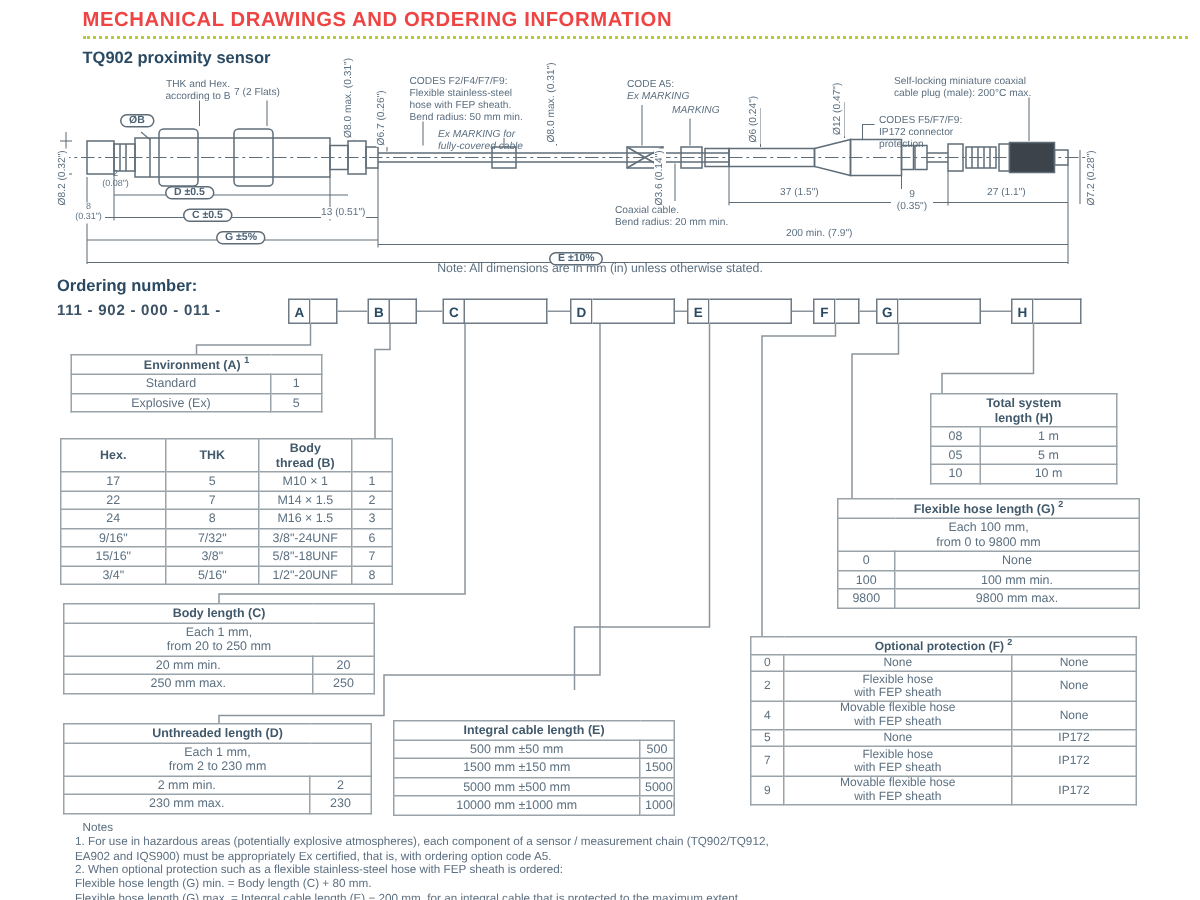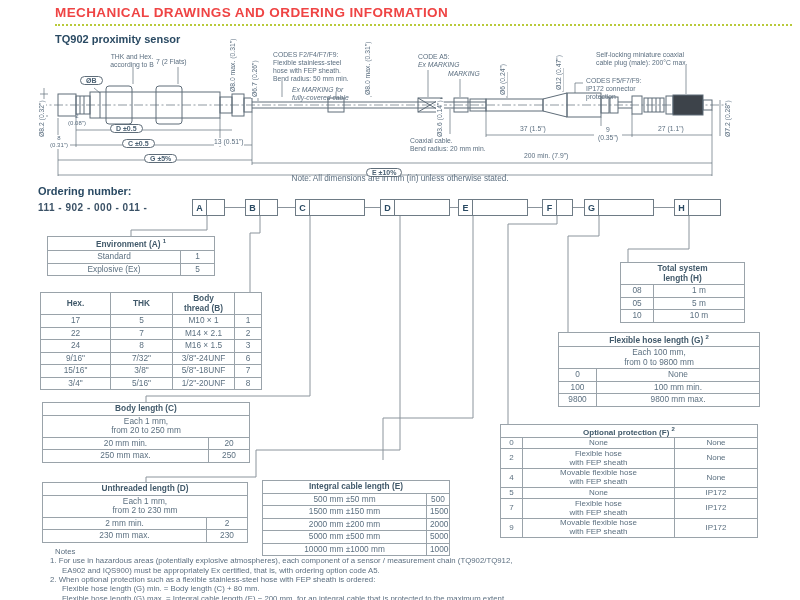--- a/index.html
+++ b/index.html
@@ -47,21 +47,21 @@
   .tbl th, .tbl td { border:1px solid #9aa3aa; padding:1px 3px; text-align:center;
                      line-height:1.15; white-space:pre-line; overflow:hidden; }
   .tbl th { font-weight:bold; color:#41596a; }
   .tbl sup { font-size:6px; }
   .tight td, .tight th { padding:.5px 2px; line-height:1.1; font-size:8px; }
 
   
   .notes { position:absolute; left:50px; top:547px; width:720px; font-size:7.8px;
            line-height:1.2; color:#5c6f80; z-index:3; }
   .notes .nt { margin-left:5px; }
-  .nind2 { margin-left:12px; }
+  .nind2 { }
 </style>
 </head>
 <body>
 
 <div class="page">
 
   <div class="title">MECHANICAL DRAWINGS AND ORDERING INFORMATION</div>
   <div class="dotline"></div>
   <div class="subtitle">TQ902 proximity sensor</div>
 
@@ -285,21 +285,21 @@
     </tr>
     <tr>
           <td>17</td>
           <td>5</td>
           <td>M10 × 1</td>
           <td>1</td>
         </tr>
     <tr>
           <td>22</td>
           <td>7</td>
-          <td>M14 × 2.1</td>
+          <td>M14 × 1.5</td>
           <td>2</td>
         </tr>
     <tr>
           <td>24</td>
           <td>8</td>
           <td>M16 × 1.5</td>
           <td>3</td>
         </tr>
     <tr>
           <td>9/16"</td>
@@ -379,24 +379,20 @@
         <tr>
           <th colspan="2">Integral cable length (E)</th>
         </tr>
     <tr>
           <td>500 mm ±50 mm</td>
           <td>500</td>
         </tr>
     <tr>
           <td>1500 mm ±150 mm</td>
           <td>1500</td>
-        </tr>
-    <tr>
-          <td>2000 mm ±200 mm</td>
-          <td>2000</td>
         </tr>
     <tr>
           <td>5000 mm ±500 mm</td>
           <td>5000</td>
         </tr>
     <tr>
           <td>10000 mm ±1000 mm</td>
           <td>10000</td>
         </tr>
   </tbody>

